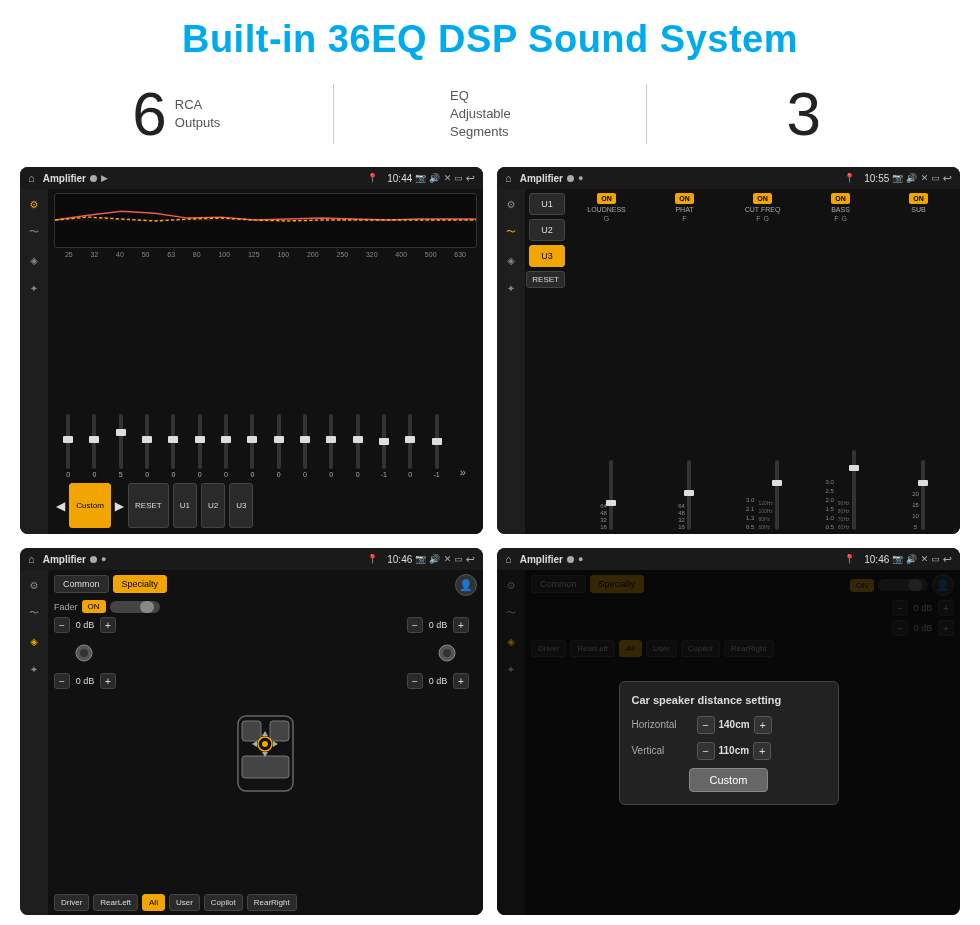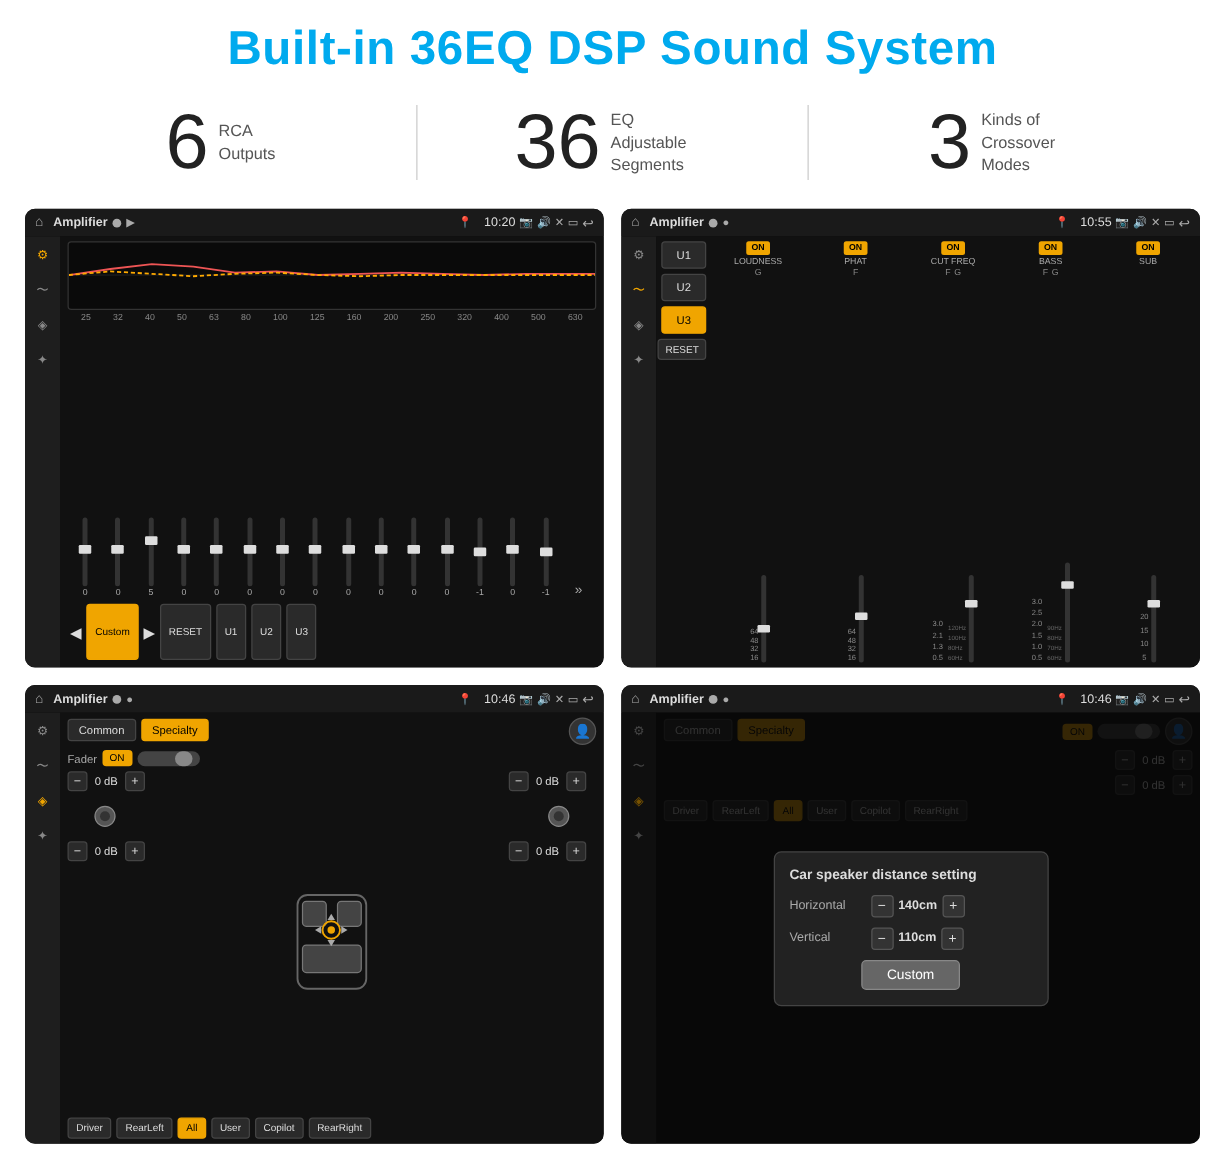--- a/index.html
+++ b/index.html
@@ -461,47 +461,42 @@
   <div class="stats-row">
     <div class="stat-item">
       <span class="stat-number">6</span>
       <span class="stat-desc">
         <span>RCA</span><br>
         <span>Outputs</span>
       </span>
     </div>
     <div class="stat-divider"></div>
     <div class="stat-item">
-      <span class="stat-number">36</span>
       <span class="stat-desc">
         <span>EQ Adjustable</span><br>
         <span>Segments</span>
       </span>
     </div>
     <div class="stat-divider"></div>
     <div class="stat-item">
       <span class="stat-number">3</span>
-      <span class="stat-desc">
-        <span>Kinds of</span><br>
-        <span>Crossover Modes</span>
-      </span>
     </div>
   </div>
 
   <div class="screens-grid">
 
     <div class="screen-box">
       <div class="status-bar">
         <span class="home-icon">⌂</span>
         <span class="app-name">Amplifier</span>
         <span class="status-icon-dot"></span>
         <span style="font-size:9px;color:#aaa;">▶</span>
         <div class="status-icons">
           <span style="font-size:9px;color:#aaa;">📍</span>
-          <span class="time">10:20</span>
+          <span class="time">10:44</span>
           <span style="font-size:9px;color:#aaa;">📷</span>
           <span style="font-size:9px;color:#aaa;">🔊</span>
           <span class="status-icon-x">✕</span>
           <span style="font-size:9px;color:#aaa;">▭</span>
           <span class="status-icon-back">↩</span>
         </div>
       </div>
       <div class="screen-content">
         <div class="left-sidebar">
           <div class="sidebar-icon active">⚙</div>

